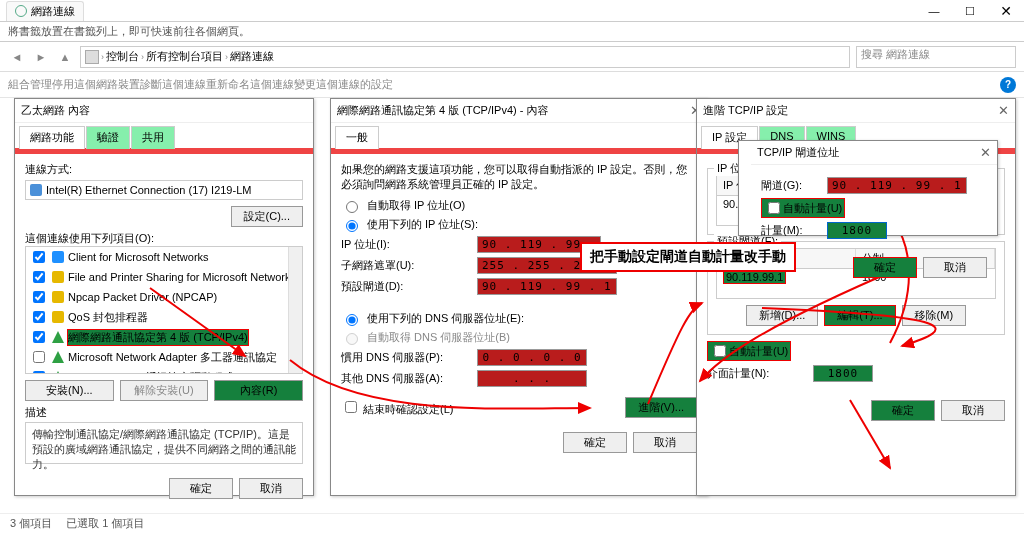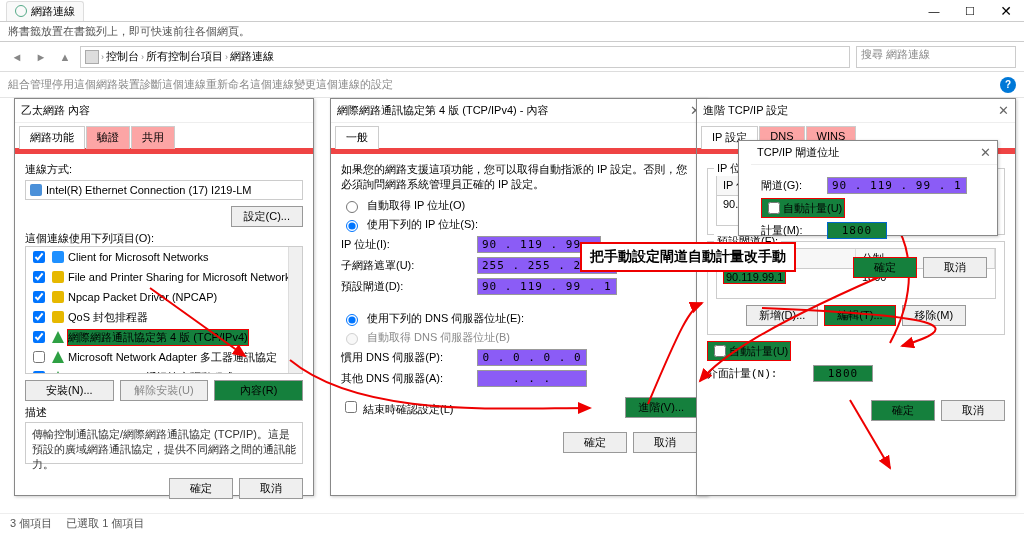--- a/index.html
+++ b/index.html
@@ -15,30 +15,30 @@
   .breadcrumb { flex: 1; display: flex; align-items: center; border: 1px solid #ccc; height: 22px; padding: 0 4px; gap: 2px; font-size: 11px; }
   .breadcrumb .sep { color: #888; font-size: 9px; }
   .searchbox { width: 160px; border: 1px solid #ccc; height: 22px; padding: 0 4px; font-size: 11px; color: #888; }
   .toolbar-strip { height: 26px; border-bottom: 1px solid #e5e5e5; padding: 3px 8px; font-size: 11px; color: #197ac0; display:flex; align-items:center; gap:0;}
   .help-icon { position:absolute; right:8px; width:16px; height:16px; border-radius:50%; background:#0078d7; color:#fff; display:flex; align-items:center; justify-content:center; font-size:10px; font-weight:bold;}
   .canvas { position: relative; width: 1024px; height: 435px; }
   .dialog { position: absolute; background: #fff; border: 1px solid #888; box-shadow: 1px 1px 3px rgba(0,0,0,0.2); }
   .dlg-title { height: 24px; display: flex; align-items: center; padding: 0 6px; font-size: 11px; border-bottom: 1px solid #eee; }
   .dlg-title .x { margin-left: auto; font-size: 13px; color: #666; }
   .tabstrip { display: flex; border-bottom: 6px solid #ef4444; padding: 2px 4px 0; gap: 1px; }
-  .tab { padding: 3px 10px 4px; border: 1px solid #ccc; border-bottom: none; background: #fca5a5; font-size: 11px; position: relative; top: 1px; }
+  .tab { padding: 3px 10px 4px; border: 1px solid #ccc; border-bottom: none; background: #86efac; font-size: 11px; position: relative; top: 1px; }
   .tab.active { background: #fff; }
   .dlg-body { padding: 8px 10px; font-size: 11px; }
   .groupbox { border: 1px solid #ccc; margin: 6px 0; padding: 6px 8px 8px; position: relative; }
   .groupbox > .legend { position: absolute; top: -8px; left: 6px; background: #fff; padding: 0 3px; font-size: 11px; }
   .field-row { display: flex; align-items: center; gap: 6px; margin: 4px 0; }
   .field-label { flex: 0 0 130px; }
-  .wide-label { flex: 0 0 100px; font-family: Liberation Mono, monospace; }
+  .wide-label { flex: 0 0 100px; }
   .btn { border: 1px solid #999; background: #efefef; padding: 2px 12px; font-size: 11px; min-width: 64px; text-align: center; }
-  .ipbox { border: 1px solid #999; padding: 1px 4px; font-family: "Segoe UI", monospace; letter-spacing: 1px; background:#8b5cf6; min-width: 110px; display:inline-block; text-align:center;}
+  .ipbox { border: 1px solid #999; padding: 1px 4px; font-family: "Segoe UI", monospace; letter-spacing: 1px; background:#b91c1c; min-width: 110px; display:inline-block; text-align:center;}
   .listbox { border: 1px solid #ccc; height: 128px; overflow: hidden; background: #fff; position:relative;}
   .listbox .row { display: flex; align-items: center; gap: 4px; padding: 1px 3px; font-size: 11px; }
   .listbox .row input[type=checkbox]{ width:12px; height:12px;}
   .icon-sm { width: 12px; height: 12px; display:inline-block; }
   .icon-green { background: #2ea043; clip-path: polygon(50% 0, 100% 100%, 0 100%); }
   .icon-yellow { background: #e6b800; border-radius:2px; }
   .icon-blue { background:#1e90ff; border-radius:2px;}
   .hl-yellow { background: #15803d; }
   .desc-box { border: 1px solid #ccc; padding: 4px 6px; font-size: 11px; color: #333; height: 42px; margin-top:2px;}
   .table-hdr { display:flex; border:1px solid #ccc; background:#f7f7f7; font-size:11px;}

